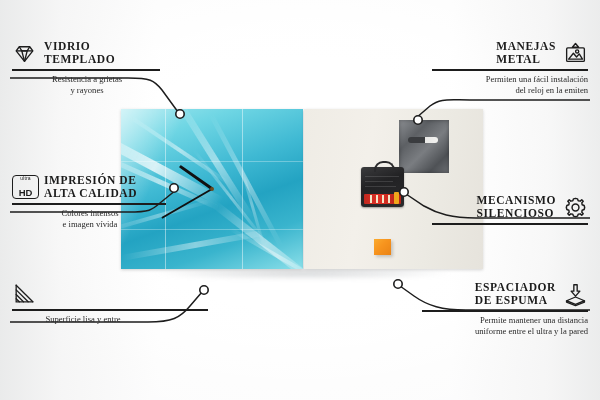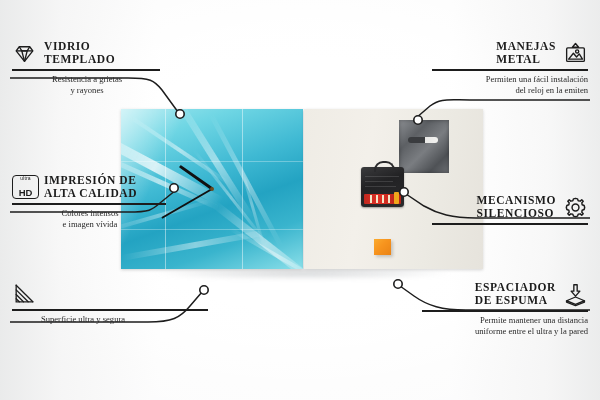--- a/index.html
+++ b/index.html
@@ -221,21 +221,21 @@
         <svg viewBox="0 0 24 24" fill="none" stroke="#1d1d1d" stroke-width="1.25" stroke-linecap="round">
           <path d="M4 4 L20 20"></path>
             <path d="M4 8.5 L15.5 20"></path>
             <path d="M4 13 L11 20"></path>
             <path d="M4 17 L7 20"></path>
           <path d="M4 4 V20 H20"></path>
         </svg>
       </span>
     </div>
     <div class="co-rule" style="width:196px;"></div>
-    <div class="co-desc">Superficie ultra y segura</div>
+    <div class="co-desc">Superficie lisa y entre</div>
   </div>
 
   <div class="callout right" style="left:430px;top:40px;width:158px;">
     <div class="co-head">
       <span class="co-title">MANEJAS
 METAL</span>
       <span class="ico">
         <svg viewBox="0 0 24 24" fill="none" stroke="#1d1d1d" stroke-width="1.3" stroke-linejoin="round">
           <path d="M12 2.4 L15 6 H9 Z"></path>
           <rect x="3.5" y="6.6" width="17" height="13" rx="1"></rect>

